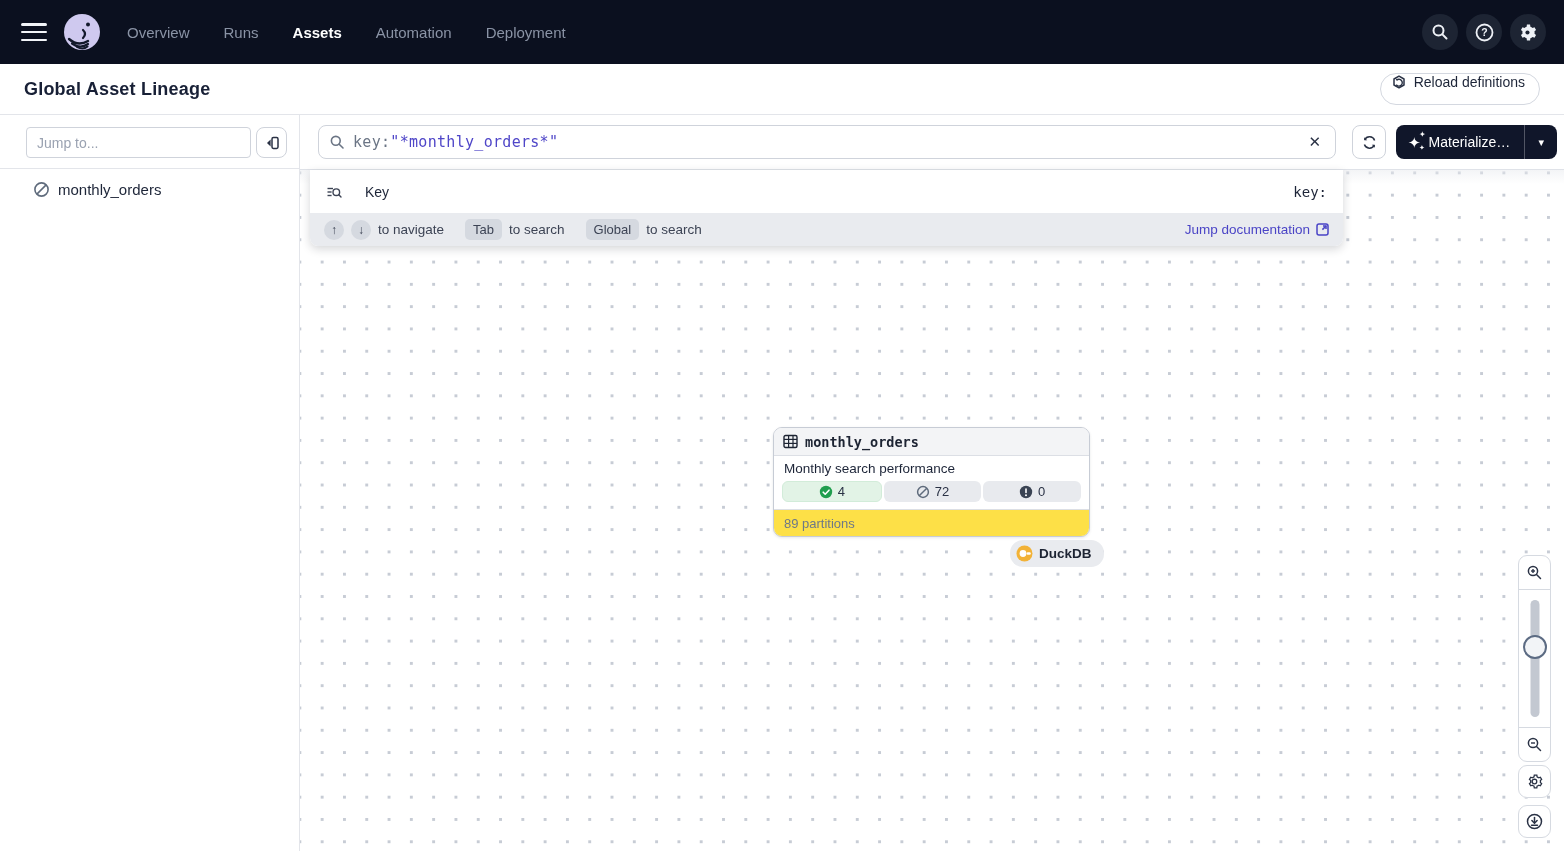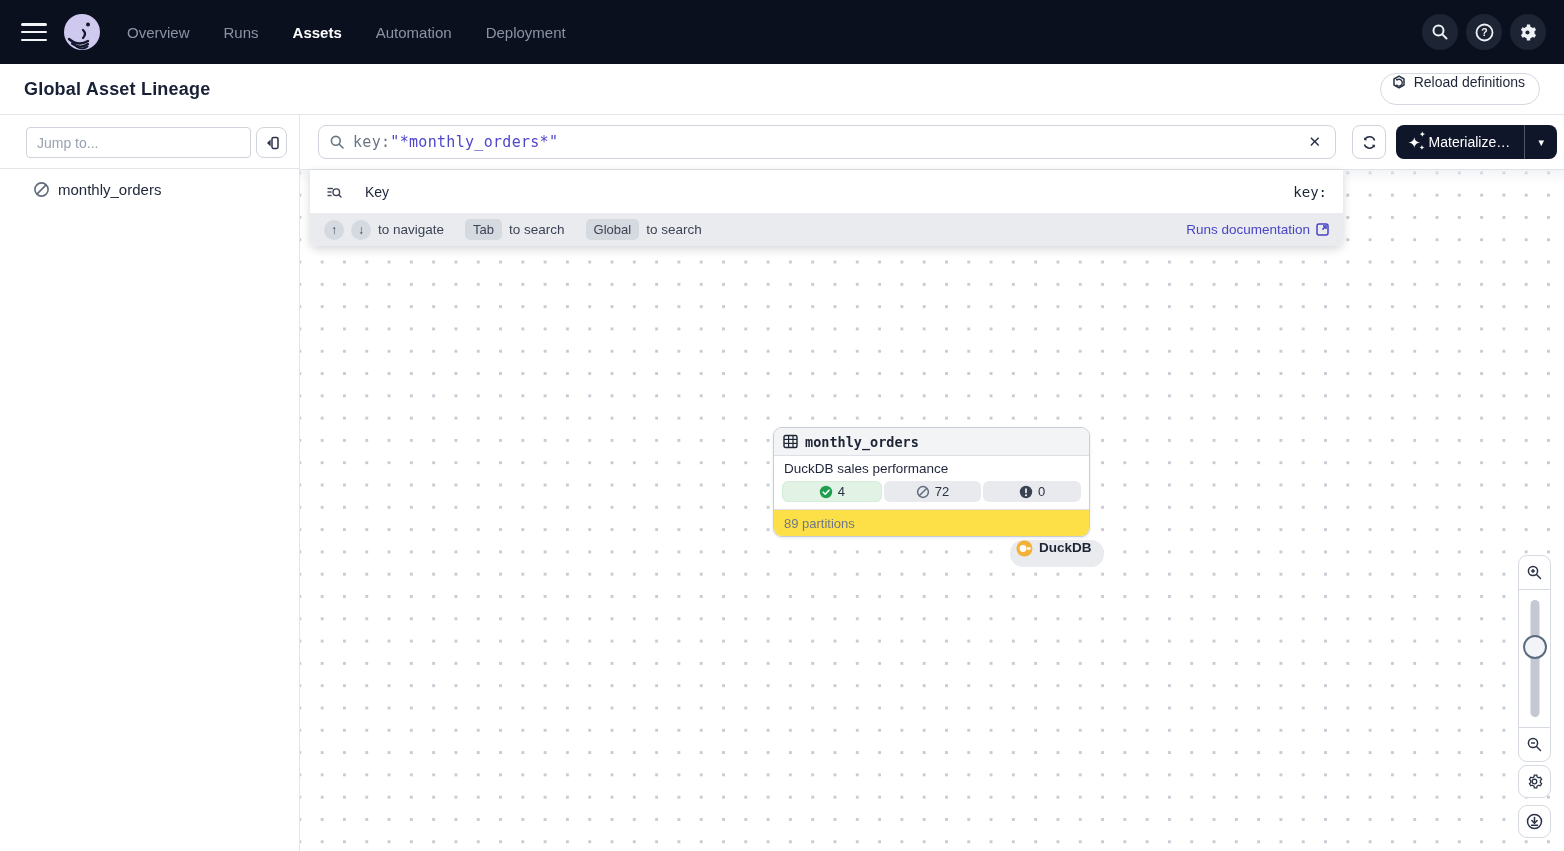--- a/index.html
+++ b/index.html
@@ -99,21 +99,21 @@
     color:#1d2433; }
   .node-desc { font-size:13.5px; color:#1d2538; padding:5px 10px 4px; }
   .node-pills { display:flex; gap:2px; padding:1px 8px 7px; }
   .pill { flex:1; height:21px; border-radius:6px; background:#e8eaee; display:flex;
     align-items:center; justify-content:center; gap:5px; font-size:13px; color:#2a3245; }
   .pill.green { background:#e2f3e6; border:1px solid #d2ecd9; }
   .node-footer { height:27px; background:#fde047; border-top:1px solid #dcdfe5;
     border-radius:0 0 8px 8px; display:flex; align-items:center; padding:0 10px;
     font-size:13px; color:#6e7888; }
   .kind-badge { position:absolute; left:710px; top:425px; height:27px; background:#e9ebef;
-    border-radius:13px; display:flex; align-items:flex-start; gap:6px; padding:0 12px 0 6px;
+    border-radius:13px; display:flex; align-items:center; gap:6px; padding:0 12px 0 6px;
     z-index:2; }
   .kind-label { font-size:13.5px; font-weight:700; color:#1d2433; }
 
   
   .zoomwidget { position:absolute; right:13px; top:440px; width:33px; background:#fff;
     border:1px solid #d6dae1; border-radius:9px; z-index:2; }
   .zw-btn { height:33px; display:flex; align-items:center; justify-content:center; cursor:pointer; }
   .zw-slider { height:139px; border-top:1px solid #d6dae1; border-bottom:1px solid #d6dae1;
     position:relative; }
   .zw-track { position:absolute; left:50%; transform:translateX(-50%); top:10px; bottom:10px;
@@ -268,21 +268,21 @@
     </div>
     <div class="dd-hints">
       <span class="chip round">↑</span>
       <span class="chip round">↓</span>
       <span class="hint-text">to navigate</span>
       <span class="chip keycap">Tab</span>
       <span class="hint-text">to search</span>
       <span class="chip keycap">Global</span>
       <span class="hint-text">to search</span>
       <span class="viewdocs">
-        <span>Runs documentation</span>
+        <span>Jump documentation</span>
         <span>
           <svg width="13" height="13" viewBox="0 0 13 13">
               <rect x="1" y="1" width="11" height="11" rx="2" fill="none" stroke="#4a44c6" stroke-width="1.5"></rect>
               <path d="M6.4 6.6 10 3" stroke="#4a44c6" stroke-width="1.5"></path>
               <path d="M7 3h3v3" fill="none" stroke="#4a44c6" stroke-width="1.5"></path>
             </svg>
         </span>
       </span>
     </div>
   </div>
@@ -293,21 +293,21 @@
         <svg width="15" height="15" viewBox="0 0 15 15">
             <rect x="1" y="1.5" width="13" height="12" rx="1.5" fill="none" stroke="#1d2433" stroke-width="1.4"></rect>
             <line x1="1" y1="5.4" x2="14" y2="5.4" stroke="#1d2433" stroke-width="1.2"></line>
             <line x1="1" y1="9.4" x2="14" y2="9.4" stroke="#1d2433" stroke-width="1.2"></line>
             <line x1="5.6" y1="1.5" x2="5.6" y2="13.5" stroke="#1d2433" stroke-width="1.2"></line>
             <line x1="10" y1="1.5" x2="10" y2="13.5" stroke="#1d2433" stroke-width="1.2"></line>
           </svg>
       </span>
       <span class="node-title">monthly_orders</span>
     </div>
-    <div class="node-desc">DuckDB sales performance</div>
+    <div class="node-desc">Monthly search performance</div>
     <div class="node-pills">
       <span class="pill green">
         <span>
           <svg width="14" height="14" viewBox="0 0 14 14">
               <circle cx="7" cy="7" r="6.2" fill="#209e4e"></circle>
               <path d="M4.2 7.2 6.2 9.2 10 5.2" fill="none" stroke="#fff" stroke-width="1.6" stroke-linecap="round" stroke-linejoin="round"></path>
             </svg>
         </span>
         <span>4</span>
       </span>

